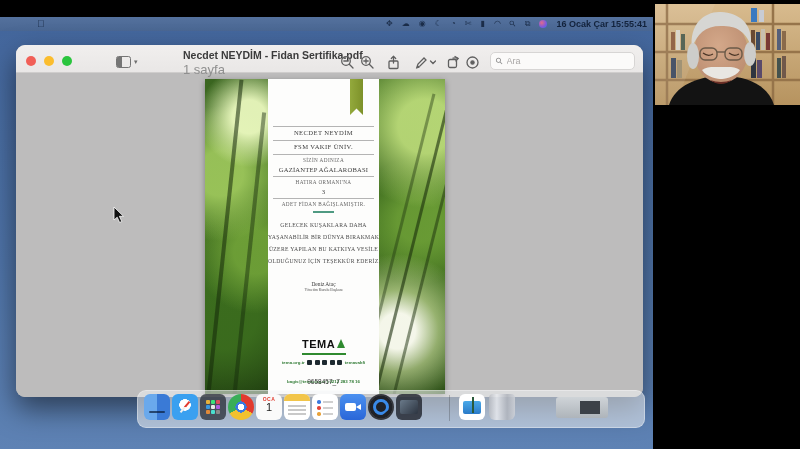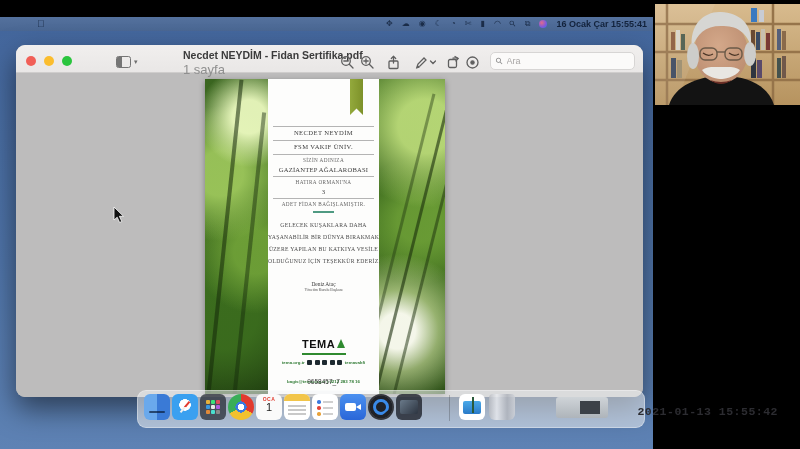--- a/index.html
+++ b/index.html
@@ -402,15 +402,14 @@
           <line x1="62" y1="48" x2="70" y2="48"></line>
         </g>
         <path d="M48,49 q5,4 10,1" stroke="#4a3526" stroke-width="1.2" fill="none"></path>
         <path d="M74,49 q5,4 10,1" stroke="#4a3526" stroke-width="1.2" fill="none"></path>
         <path d="M47,66 C52,74 64,75 66,75 C68,75 80,74 85,66 C80,62 72,63 66,63 C60,63 52,62 47,66 Z" fill="#e9e7e2"></path>
         <path d="M55,76 Q66,84 77,76 Q66,80 55,76 Z" fill="#6b2e26"></path>
       </g>
     </svg>
   </div>
 
-  <div class="rec-timestamp">2021-01-13 15:55:42</div>
 
 </div>
 
 </body></html>

